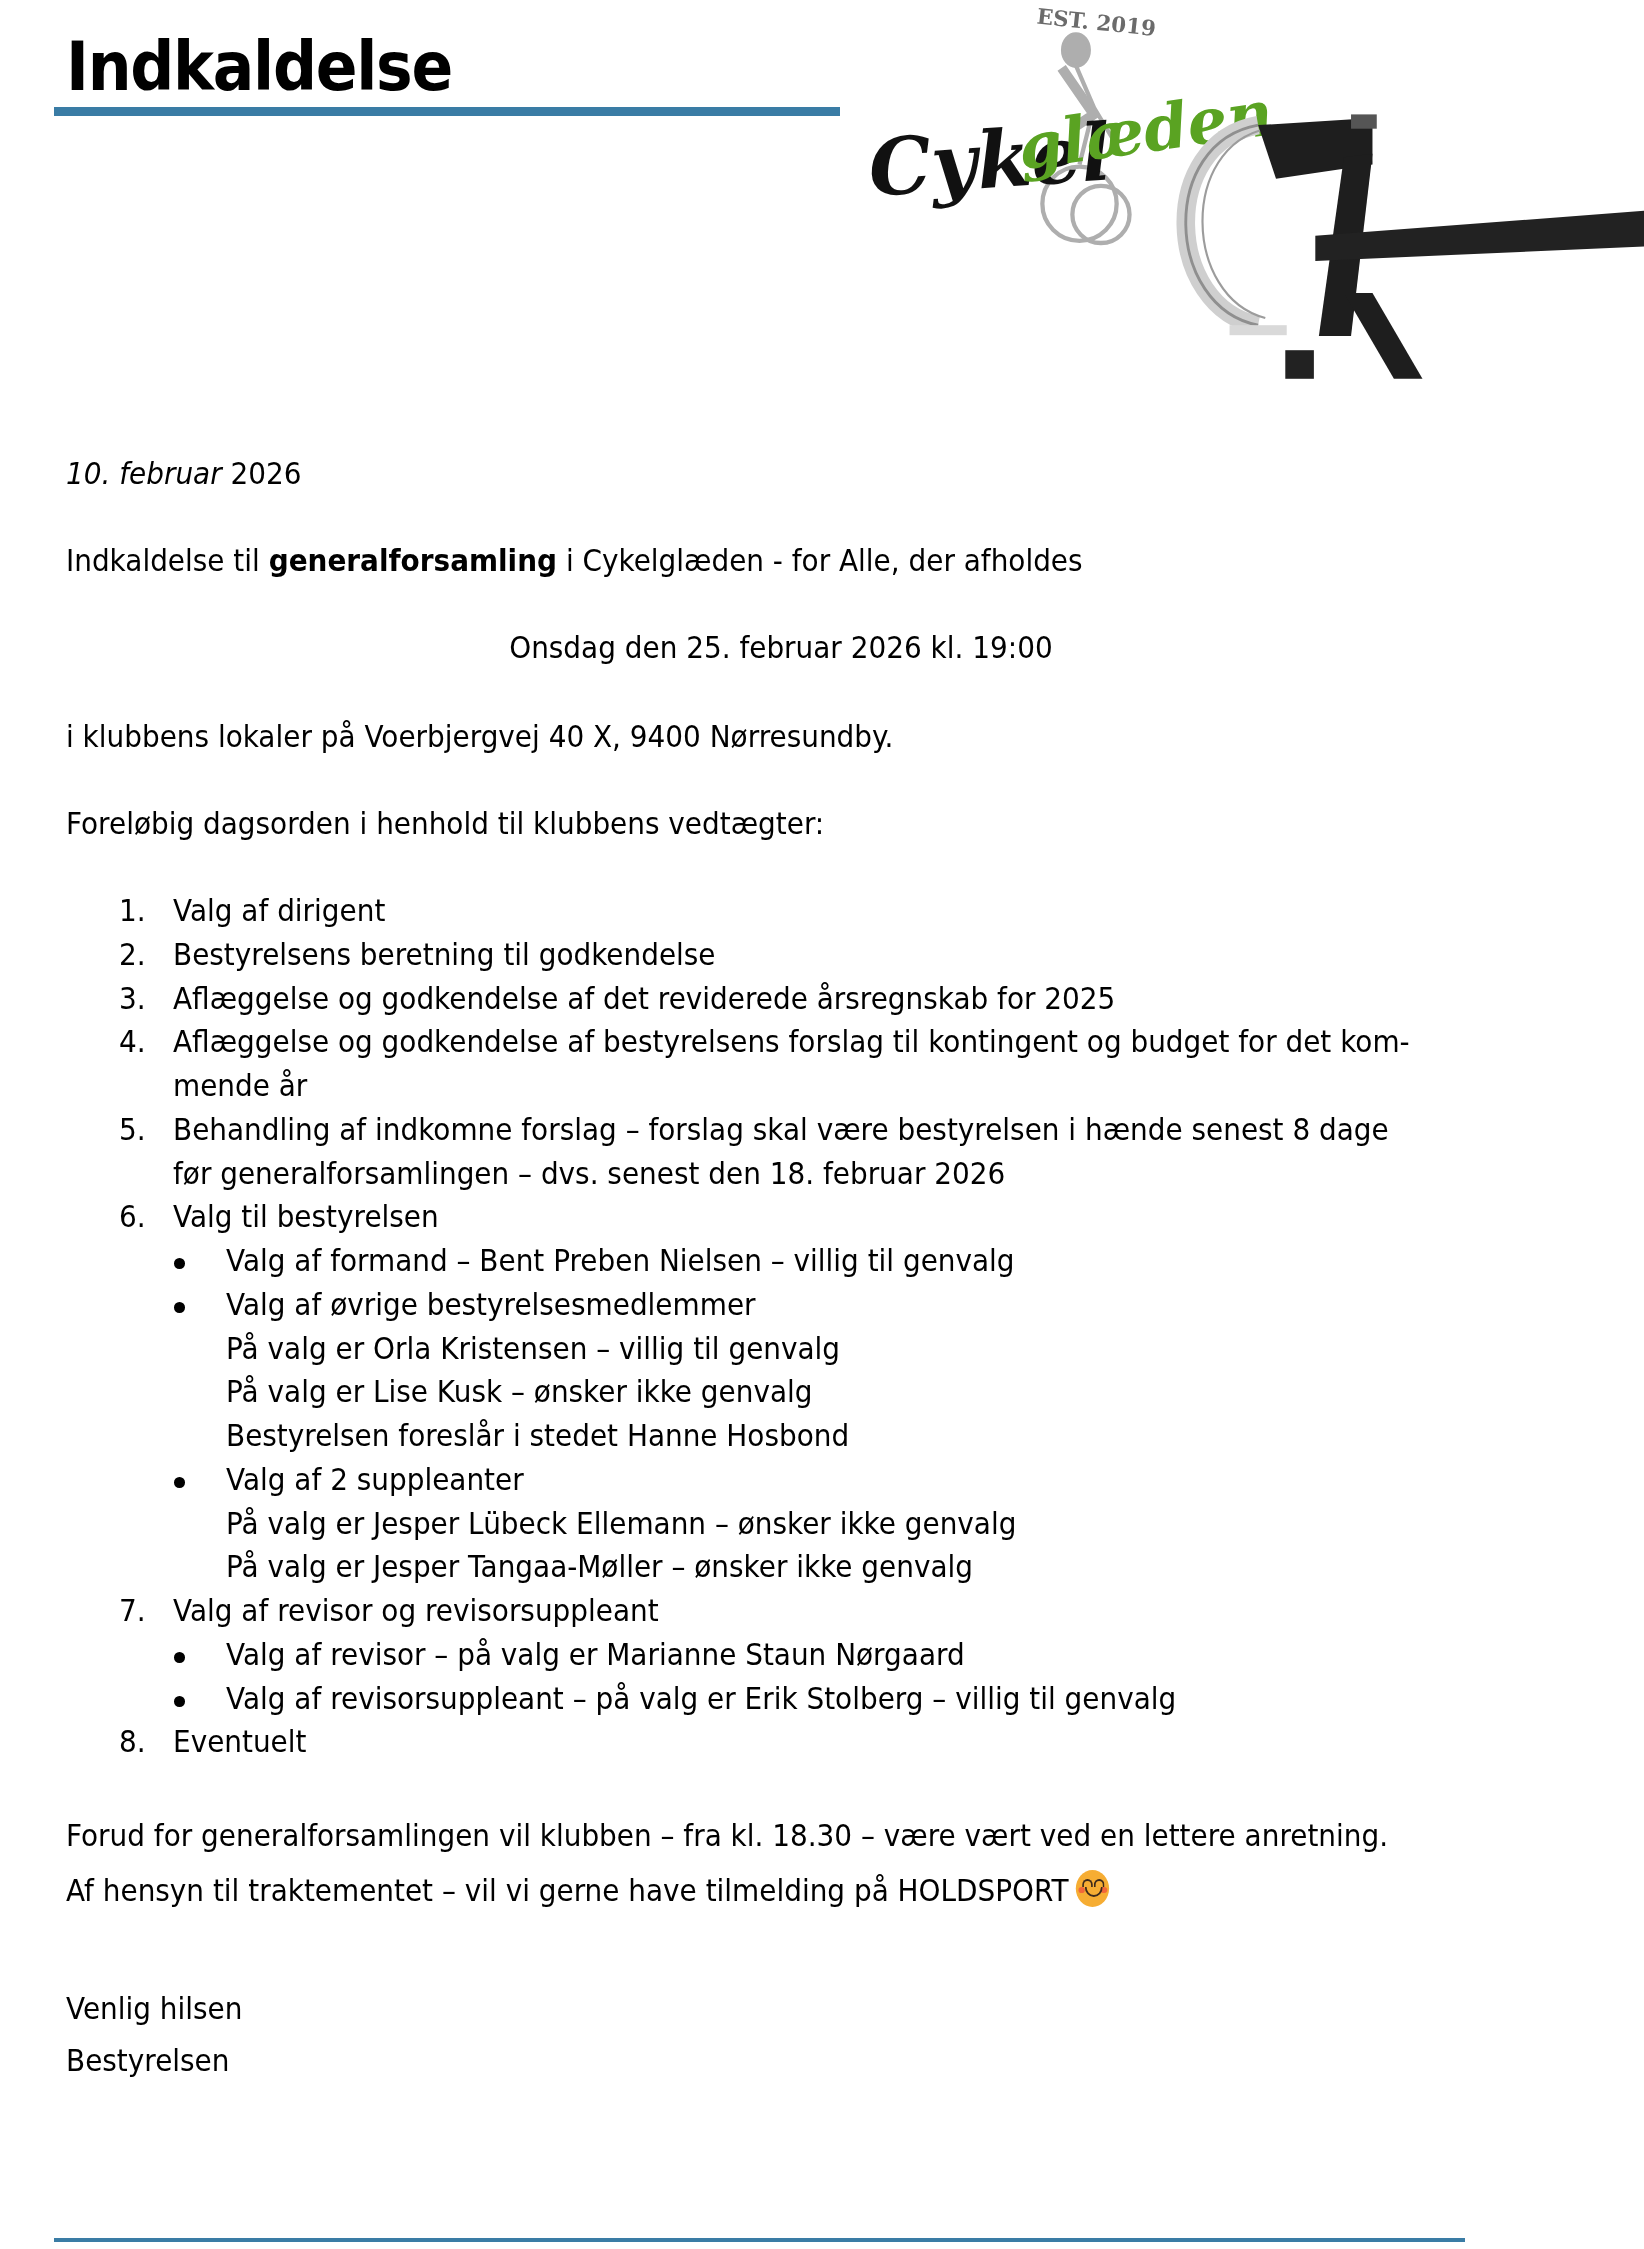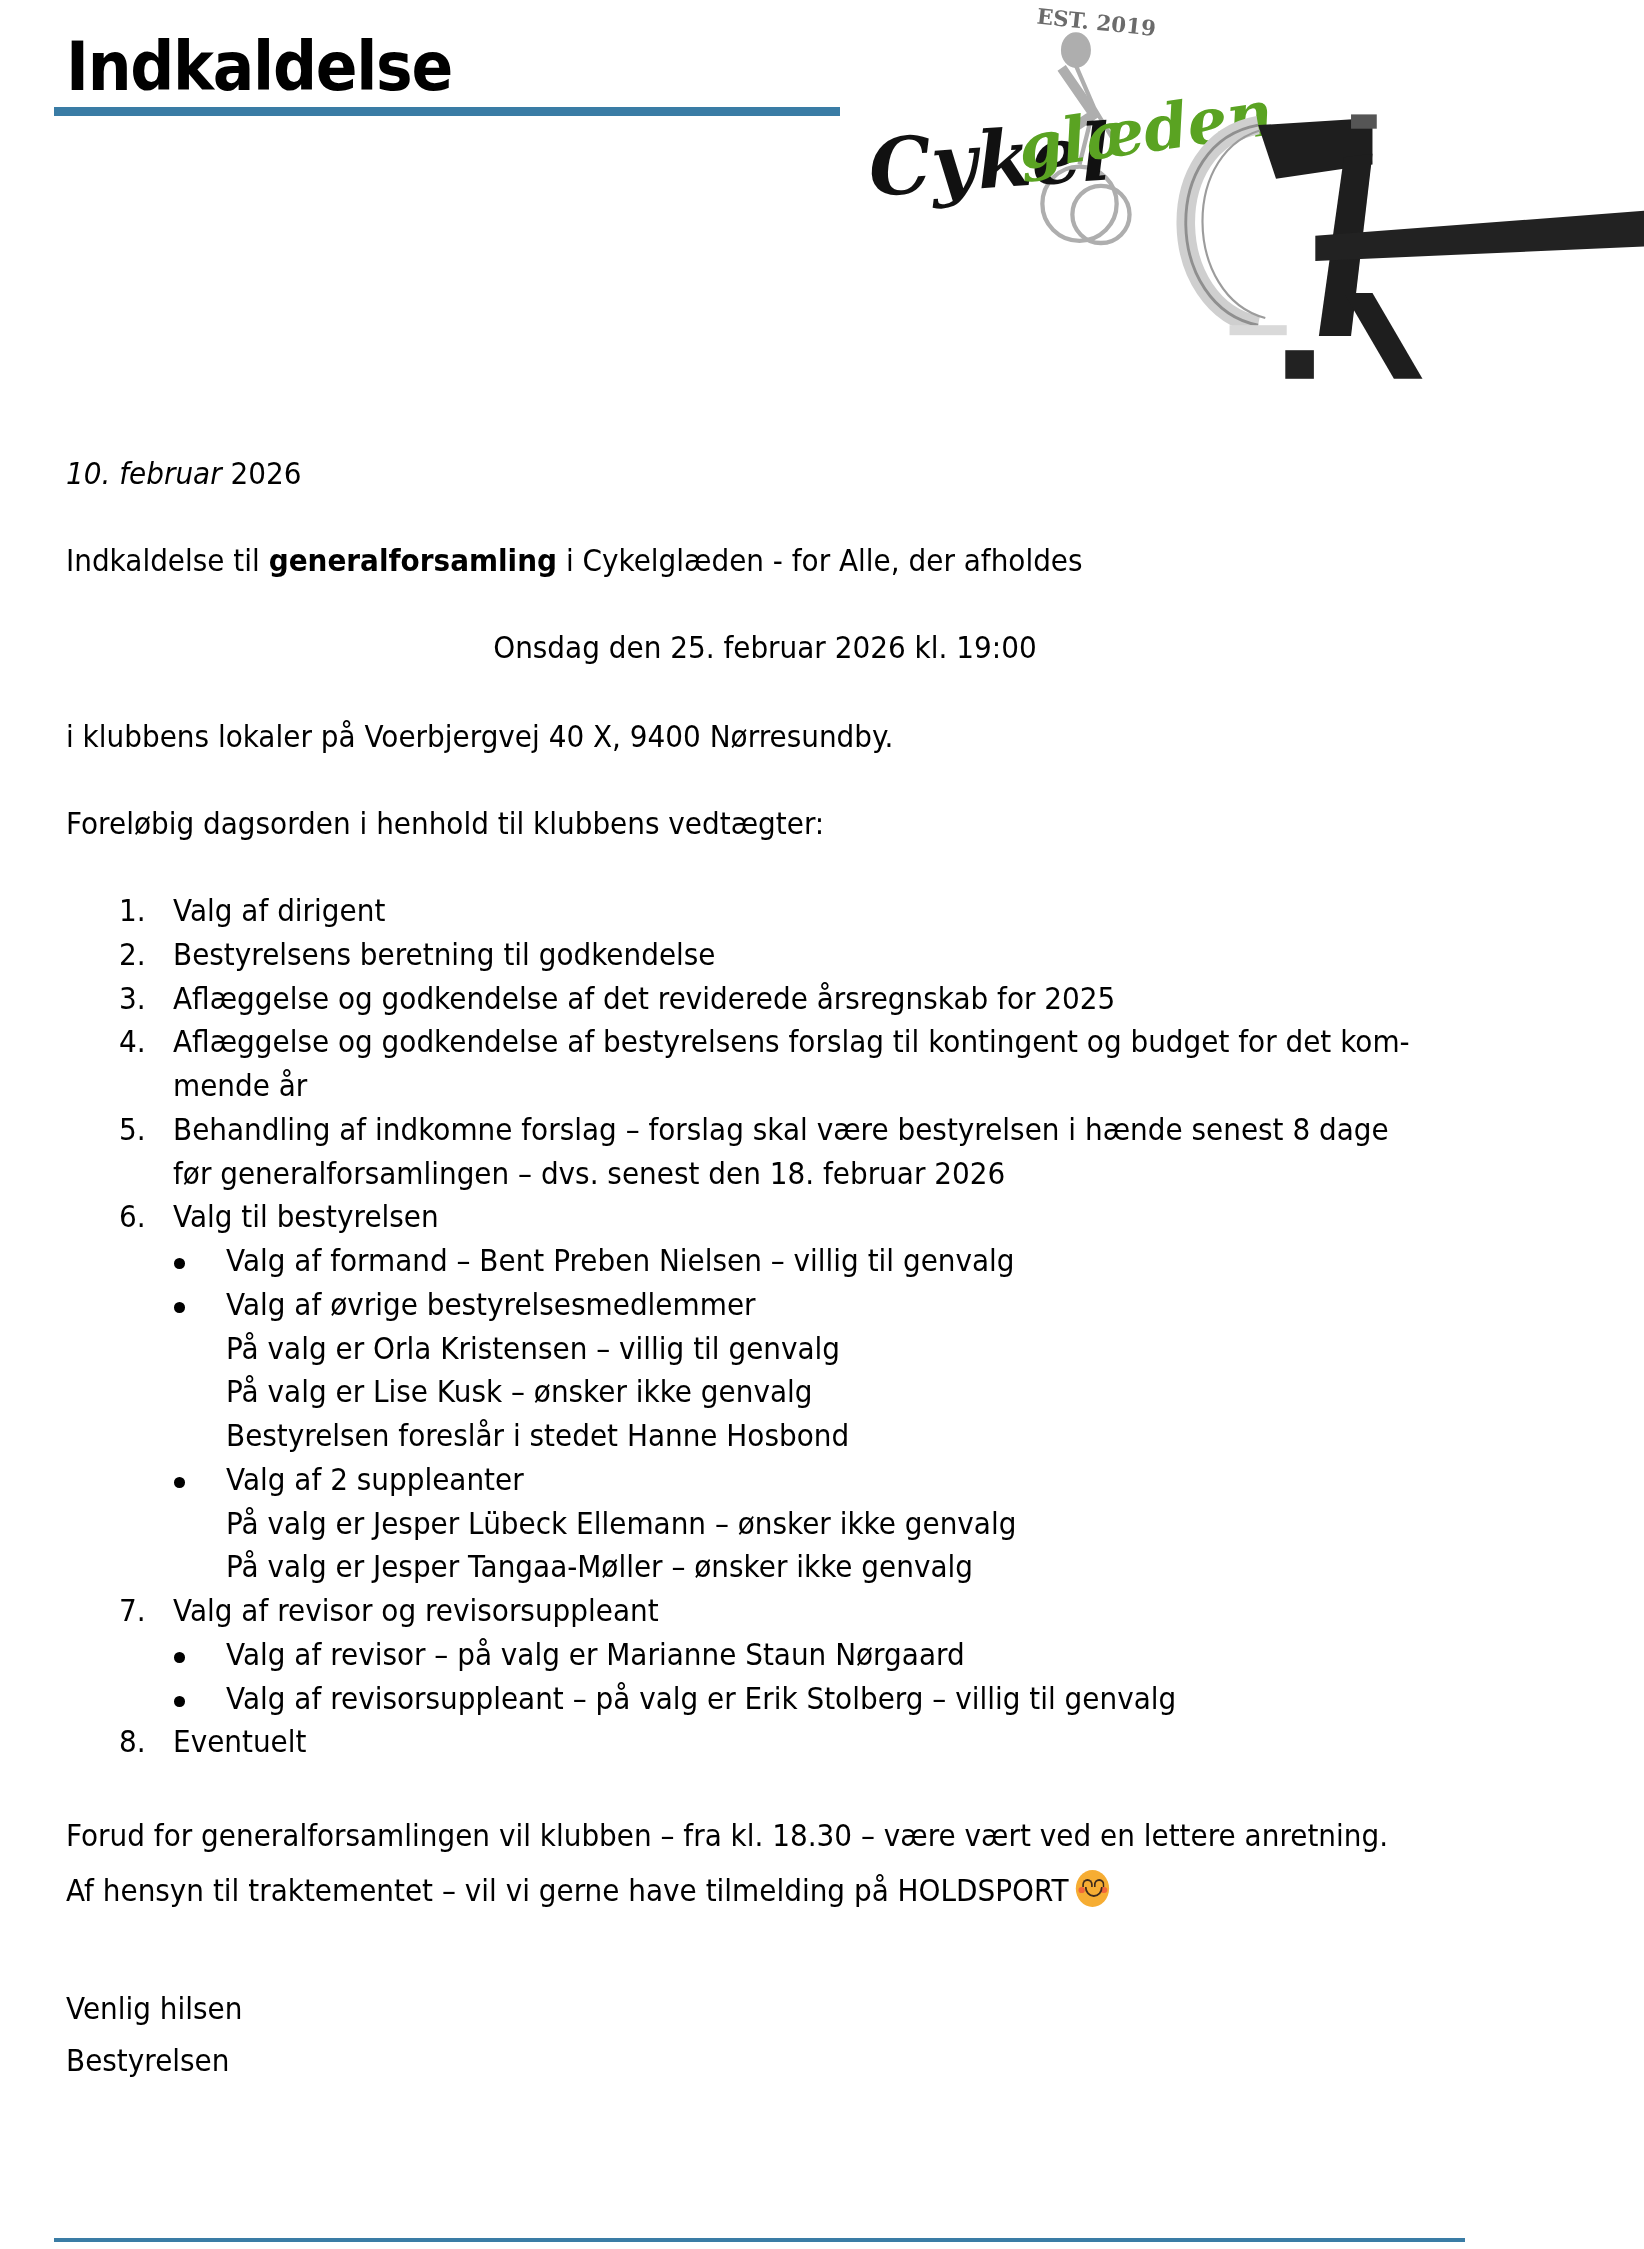--- a/index.html
+++ b/index.html
@@ -6,21 +6,21 @@
   body { width:1644px; height:2250px; position:relative; overflow:hidden;
          font-family:"Liberation Sans", sans-serif; color:#000; }
   .title { position:absolute; left:66px; top:34px; font-size:67px; font-weight:bold;
            line-height:1; letter-spacing:-1.4px; font-family:"DejaVu Sans", sans-serif;
            transform:scaleX(0.92); transform-origin:left top; }
   .title-rule { position:absolute; left:54px; top:107px; width:786px; height:8.6px; background:#3a7ca5; }
   .footer-rule { position:absolute; left:54px; top:2238px; width:1411px; height:3.6px; background:#3a7ca5; }
   .logo { position:absolute; left:858px; top:0; width:786px; height:386px; }
   .txt { position:absolute; left:66px; font-size:31px; line-height:1; white-space:nowrap;
          font-family:"DejaVu Sans", sans-serif; transform:scaleX(0.90); transform-origin:left top; }
-  .center { left:0; width:1530px; text-align:center; transform:none;text-decoration:underline; }
+  .center { left:16px; width:1530px; text-align:center; transform:none;text-decoration:underline; }
   .center span { display:inline-block; transform:scaleX(0.90); }
   .num { position:absolute; left:119px; font-size:31px; line-height:1; font-family:"DejaVu Sans", sans-serif; transform:scaleX(0.90); transform-origin:left top; }
   .item { position:absolute; left:173px; font-size:31px; line-height:1; white-space:nowrap; font-family:"DejaVu Sans", sans-serif; transform:scaleX(0.90); transform-origin:left top; }
   .sub { left:226px; }
   .bullet { position:absolute; left:174px; width:10.7px; height:10.7px; border-radius:50%; background:#000; }
   .emoji { display:inline-block; width:37px; height:37px; border-radius:50%; background:#f6ad33; position:relative; vertical-align:-5.7px; margin-left:8.6px; }
   .emoji .eye { position:absolute; top:9.3px; width:8.6px; height:5.7px; border:2.9px solid #3d2a1c; border-bottom:none; border-radius:8.6px 8.6px 0 0; }
   .emoji .cheek { position:absolute; top:17px; width:7.9px; height:6.4px; border-radius:50%; background:#f2673a; }
   .emoji .mouth { position:absolute; left:10px; top:17px; width:15.7px; height:7.9px; border:2.9px solid #3d2a1c; border-top:none; border-radius:0 0 10px 10px; }
 </style>

